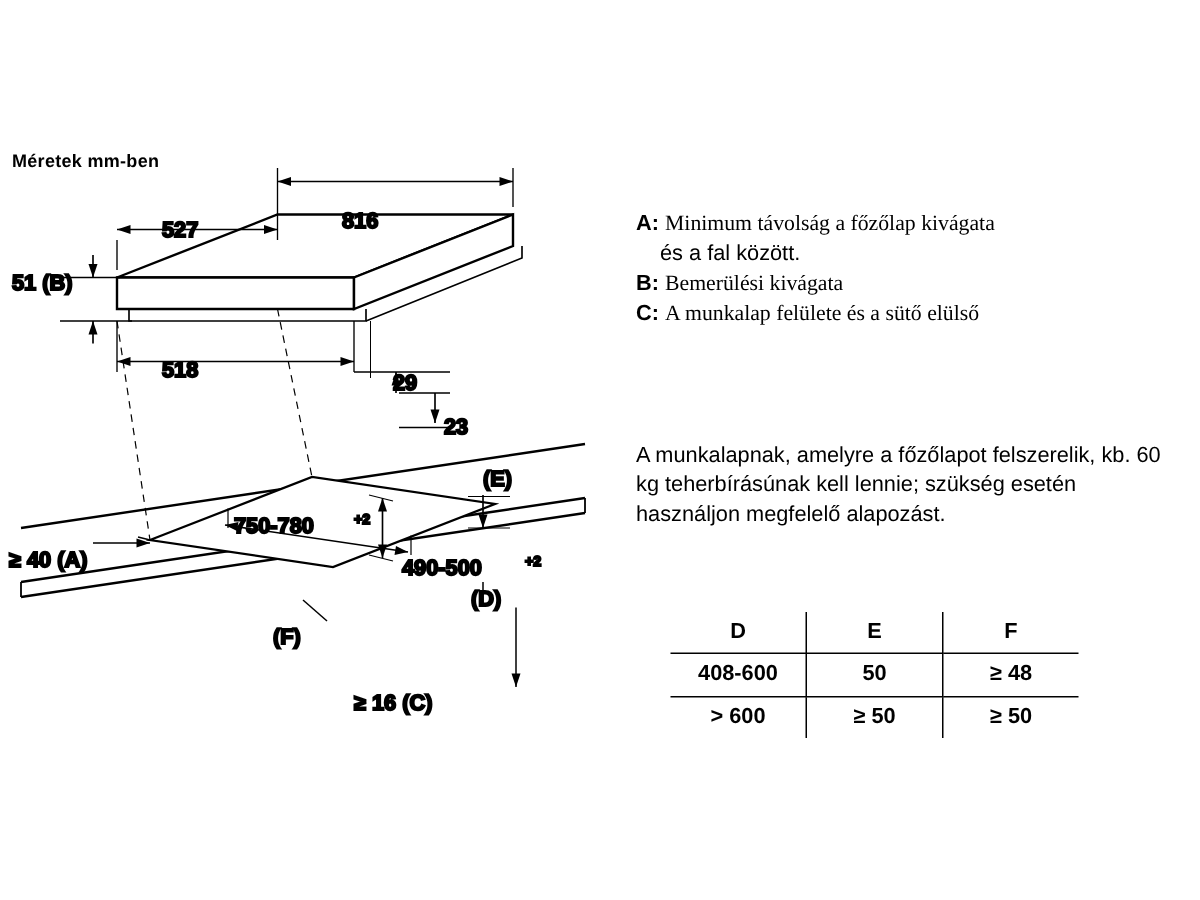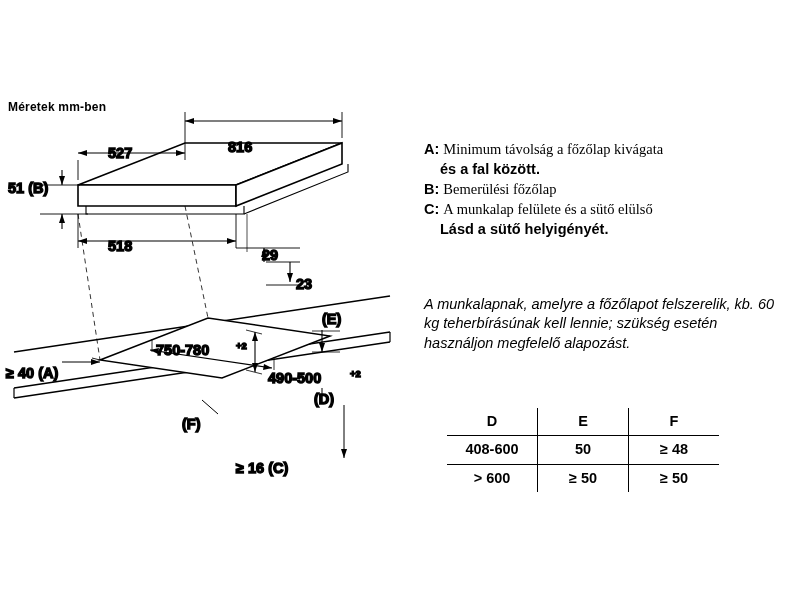--- a/index.html
+++ b/index.html
@@ -63,30 +63,28 @@
     font-weight: 700;
     flex: 0 0 auto;
     white-space: pre;
   }
   .note-val {
     flex: 1 1 auto;
     font-family: Liberation Serif, serif;
   }
   .note-cont {
     padding-left: 16px;
-    font-weight: bold;
   }
   .para {
     position: absolute;
     left: 424px;
     top: 295px;
     width: 352px;
     font-size: 14.5px;
     line-height: 1.34;
-    font-style: italic;
   }
   
   .tbl-wrap {
     position: absolute;
     left: 447px;
     top: 408px;
   }
   table.dims {
     border-collapse: collapse;
     font-size: 14.5px;
@@ -235,29 +233,28 @@
     <div class="note-row">
       <span class="note-key">A</span>
       <span class="note-key">: </span>
       <span class="note-val">Minimum távolság a főzőlap kivágata</span>
     </div>
     <div class="note-cont">és a fal között.</div>
 
     <div class="note-row">
       <span class="note-key">B</span>
       <span class="note-key">: </span>
-      <span class="note-val">Bemerülési főzőlap</span>
+      <span class="note-val">Bemerülési kivágata</span>
     </div>
 
     <div class="note-row">
       <span class="note-key">C</span>
       <span class="note-key">: </span>
       <span class="note-val">A munkalap felülete és a sütő elülső</span>
     </div>
-    <div class="note-cont">Lásd a sütő helyigényét.</div>
   </div>
 
   <div class="para">A munkalapnak, amelyre a főzőlapot felszerelik, kb. 60 kg teherbírásúnak kell lennie; szükség esetén használjon megfelelő alapozást.</div>
 
   <div class="tbl-wrap">
     <table class="dims">
       <tbody>
           <tr>
         <th>D</th>
         <th>E</th>

